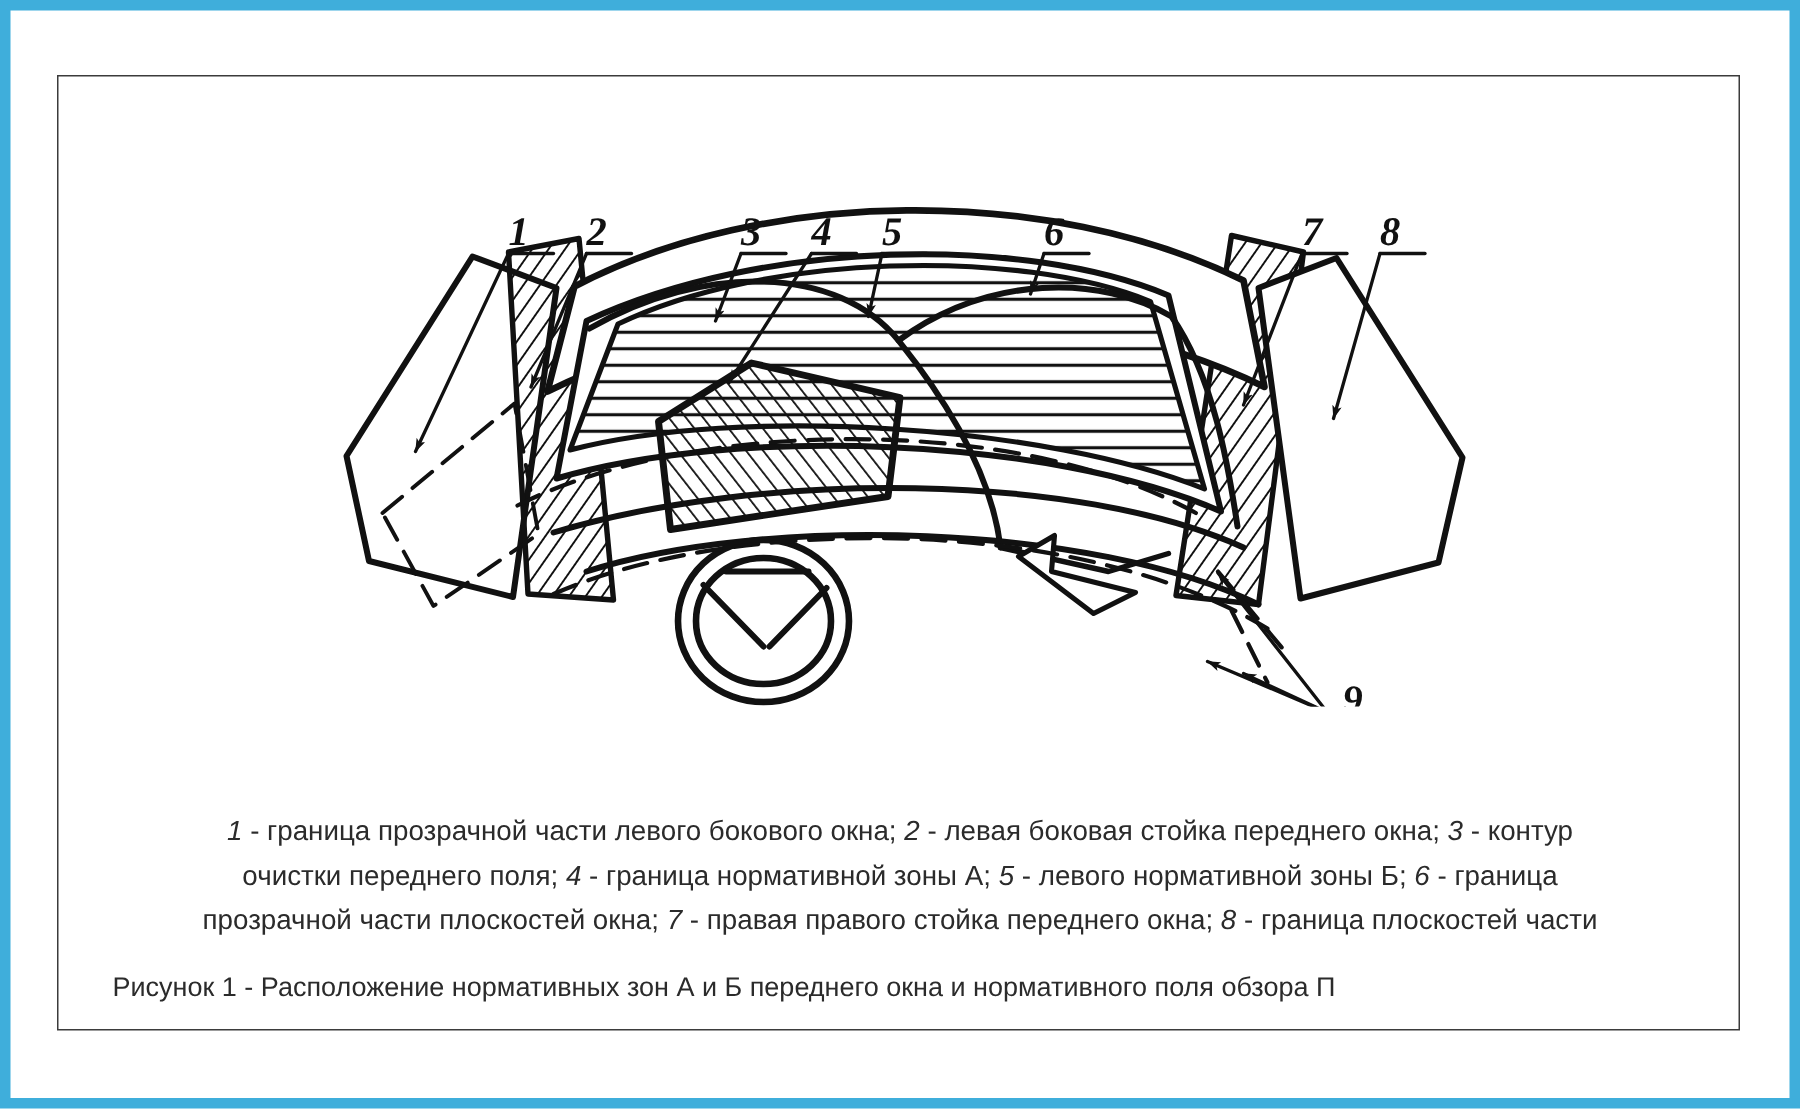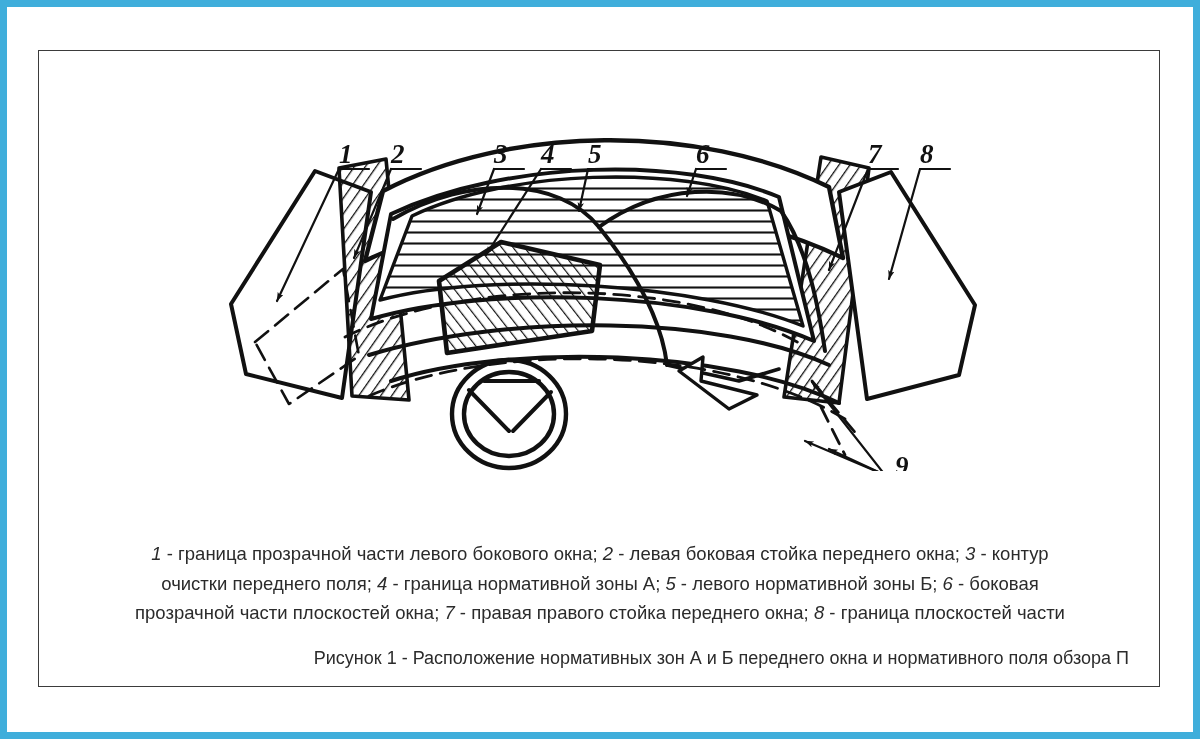--- a/index.html
+++ b/index.html
@@ -36,23 +36,23 @@
     width:1074px;
     text-align:center;
     font-size:18.5px;
     line-height:29.5px;
     color:#2b2b2b;
     margin-top:40px;
   }
   #legend .num{ font-style:italic; }
   #caption{
     position:absolute;
-    left:16px; top:597px;
+    left:36px; top:597px;
     width:1074px;
-    text-align:right;
+    text-align:left;
     font-size:18px;
     color:#2b2b2b;
   }
   .lblnum{
     font-family:"Liberation Serif", serif;
     font-style:italic;
     font-weight:bold;
     font-size:27px;
     fill:#111111;
   }
@@ -220,21 +220,21 @@
         <text class="lblnum" x="549" y="112">5</text>
         <text class="lblnum" x="657" y="112">6</text>
         <text class="lblnum" x="829" y="112">7</text>
         <text class="lblnum" x="881" y="112">8</text>
         <text class="lblnum" x="856" y="424">9</text>
       </g>
     </svg>
 
     <div id="legend">
         <div><span class="num">1</span><span> - граница прозрачной части левого бокового окна; </span><span class="num">2</span><span> - левая боковая стойка переднего окна; </span><span class="num">3</span><span> - контур</span></div>
-        <div><span>очистки переднего поля; </span><span class="num">4</span><span> - граница нормативной зоны А; </span><span class="num">5</span><span> - левого нормативной зоны Б; </span><span class="num">6</span><span> - боковая</span></div>
+        <div><span>очистки переднего поля; </span><span class="num">4</span><span> - граница нормативной зоны А; </span><span class="num">5</span><span> - левого нормативной зоны Б; </span><span class="num">6</span><span> - граница</span></div>
         <div><span>прозрачной части плоскостей окна; </span><span class="num">7</span><span> - правая правого стойка переднего окна; </span><span class="num">8</span><span> - граница плоскостей части</span></div>
       </div>
 
     <div id="caption">
       <span>Рисунок 1 - Расположение нормативных зон А и Б переднего окна и нормативного поля обзора П</span>
     </div>
 
   </div>
 </div>
 

